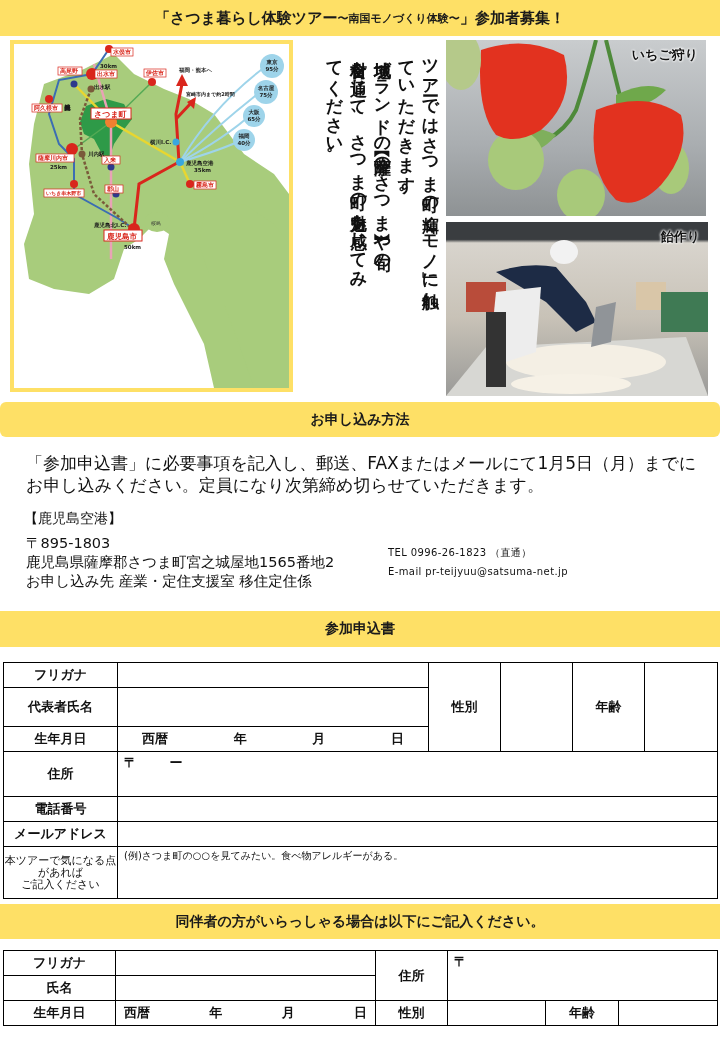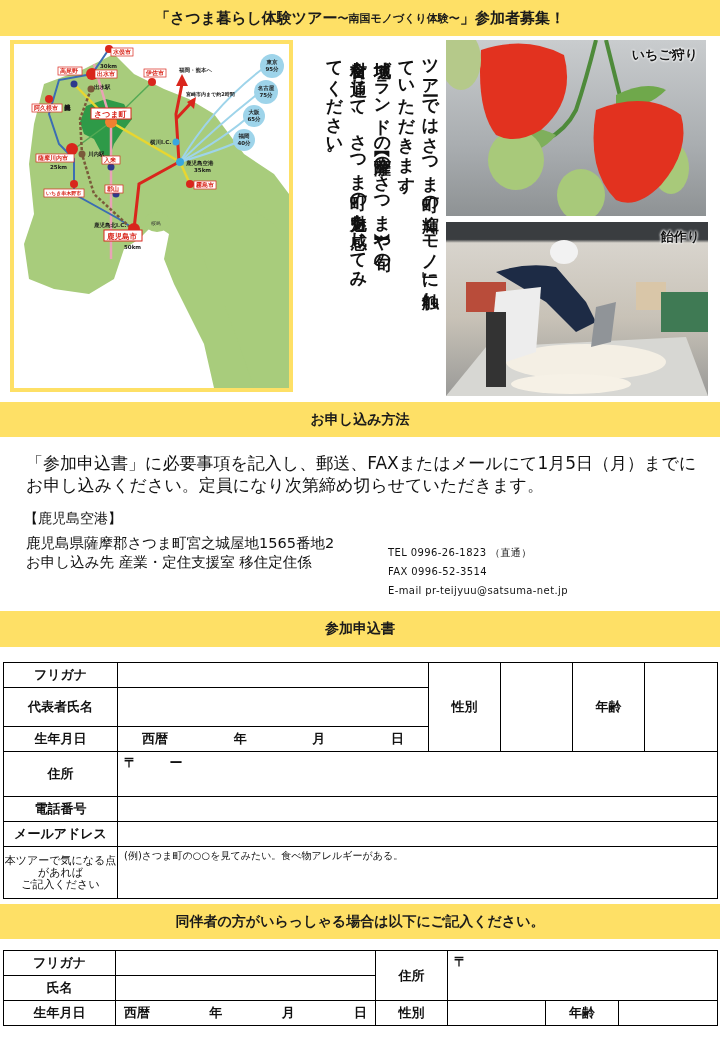--- a/index.html
+++ b/index.html
@@ -180,34 +180,34 @@
     <ellipse cx="125" cy="162" rx="60" ry="10" fill="#F6F1E6"></ellipse>
     <ellipse cx="118" cy="30" rx="14" ry="12" fill="#F2F2F2"></ellipse>
     <path d="M50 50 Q80 40 110 45 L140 80 L150 100 L130 110 L100 80 Z" fill="#1D2B45"></path>
     <path d="M50 70 L95 65 L90 130 L60 140 L45 120 Z" fill="#EDEDED"></path>
     <path d="M40 90 L60 90 L60 165 L40 165 Z" fill="#333"></path>
     <path d="M150 85 L170 80 L165 120 L145 125 Z" fill="#909498"></path>
   </svg>
   <span class="photo-label">飴作り</span>
 </div>
 
-<div class="bar" style="top:402px;height:35px;">
+<div class="bar" style="top:402px;height:35px;border-radius:6px;">
   <span>お申し込み方法</span>
 </div>
 
 <div id="howto" class="abs">「参加申込書」に必要事項を記入し、郵送、FAXまたはメールにて1月5日（月）までにお申し込みください。定員になり次第締め切らせていただきます。</div>
 
 <div id="contact-heading" class="abs">【鹿児島空港】</div>
 <div id="addr" class="abs">
+  <div>〒895-1803</div>
   <div>鹿児島県薩摩郡さつま町宮之城屋地1565番地2</div>
   <div>お申し込み先 産業・定住支援室 移住定住係</div>
 </div>
 <div id="tel" class="abs">
   <div>TEL 0996-26-1823 （直通）</div>
-  <div>FAX 0996-52-3514</div>
   <div>E-mail pr-teijyuu@satsuma-net.jp</div>
 </div>
 
 <div class="bar" style="top:611px;height:36px;">
   <span>参加申込書</span>
 </div>
 
 <table style="left:3px;top:662px;width:714px;">
   <colgroup>
     <col style="width:114px">

